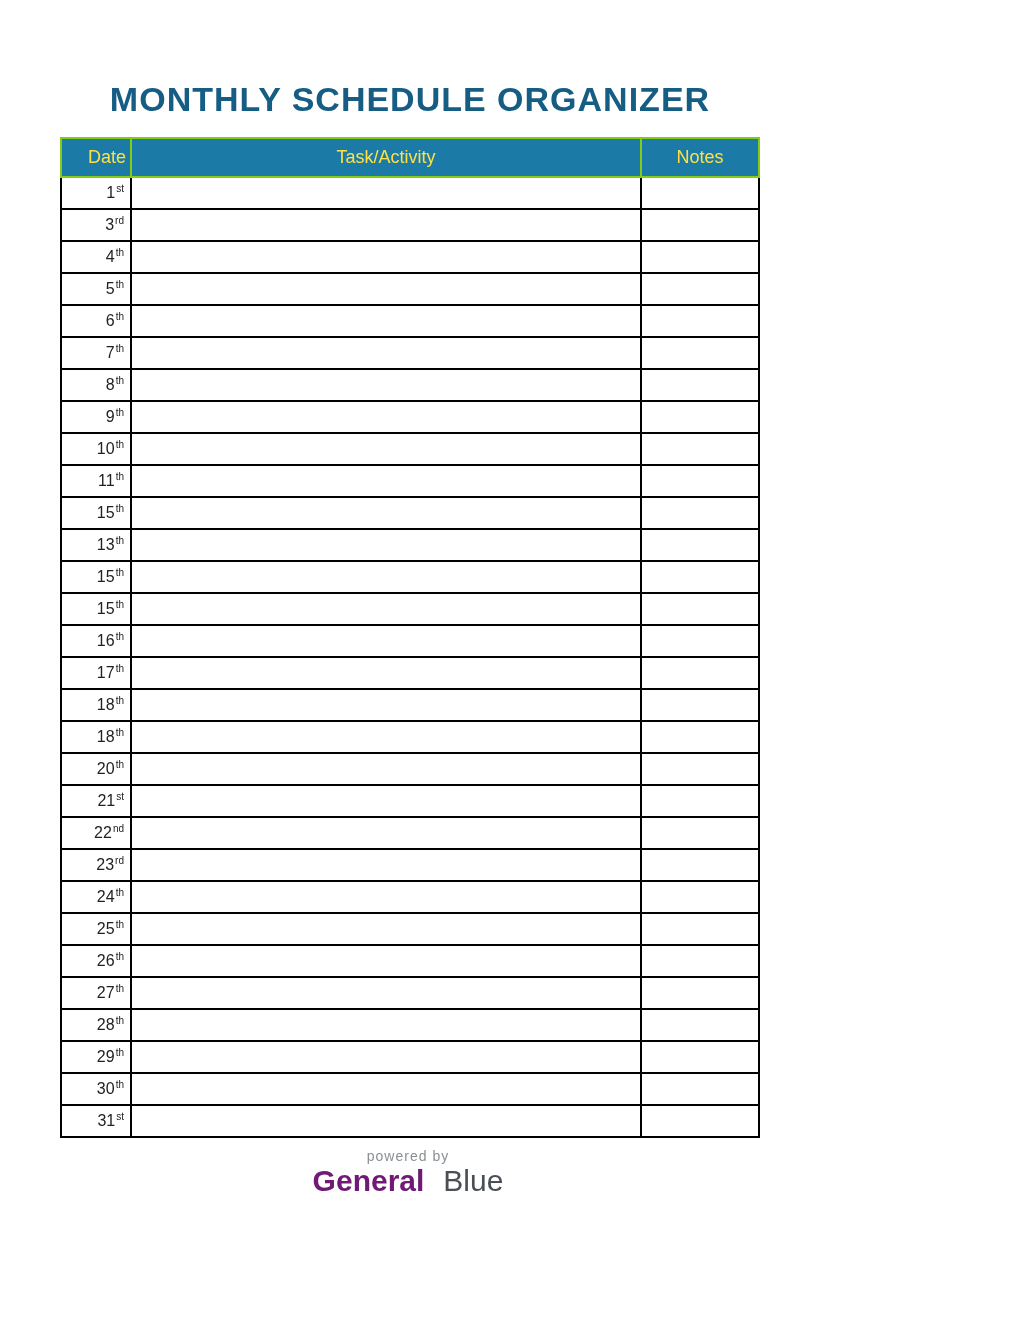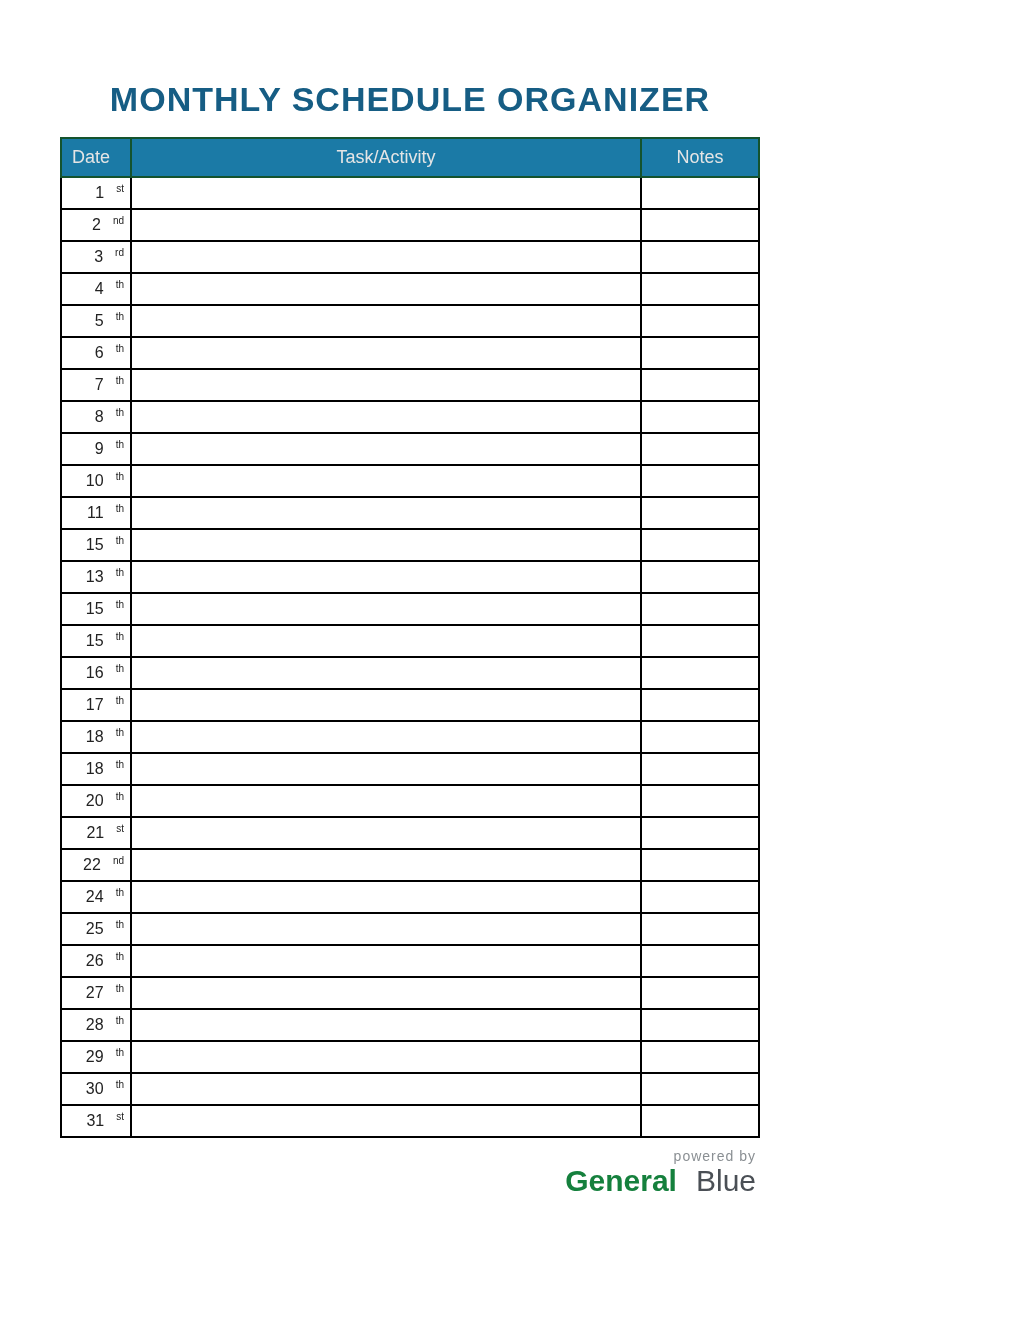--- a/index.html
+++ b/index.html
@@ -23,67 +23,67 @@
     margin-bottom: 18px;
   }
   table.schedule {
     width: 100%;
     border-collapse: collapse;
     border: 2px solid #000;
     table-layout: fixed;
   }
   table.schedule thead th {
     background: #1b7aa6;
-    color: #e5e5e5;
+    color: #fde047;
     font-weight: 400;
     font-size: 18px;
-    padding: 8px 10px;
-    border: 2px solid #14532d;
+    padding: 8px 26px;
+    border: 2px solid #84cc16;
     text-align: center;
   }
   table.schedule thead th.date-h { text-align: left; }
   table.schedule td {
     border: 2px solid #000;
     height: 30px;
     padding: 0 6px;
     font-size: 16px;
     color: #222;
     background: #fff;
   }
   table.schedule td.date-cell {
     text-align: right;
     border-right: 2px solid #000;
     white-space: nowrap;
   }
   table.schedule td.date-cell sup {
     font-size: 10px;
     vertical-align: super;
-    margin-left: 12px;
+    margin-left: 1px;
   }
   col.c-date  { width: 70px; }
   col.c-task  { width: 510px; }
   col.c-notes { width: auto; }
 
   .footer {
     margin-top: 10px;
-    text-align: right;
+    text-align: center;
     padding-right: 4px;
   }
   .powered {
     font-size: 14px;
     color: #8a8f93;
     letter-spacing: 1px;
   }
   .brand {
     font-size: 30px;
     font-weight: 400;
     line-height: 1;
     margin-top: 2px;
   }
-  .brand .g1 { color: #15803d; font-weight: 600; }
+  .brand .g1 { color: #701a75; font-weight: 600; }
   .brand .g2 { color: #4a4f55; font-weight: 400; margin-left: 19px; }
 </style>
 </head>
 <body>
 
 <div class="page">
 
   <div class="title">MONTHLY SCHEDULE ORGANIZER</div>
 
   <table class="schedule">
@@ -99,25 +99,20 @@
         <th>Notes</th>
       </tr>
     </thead>
     <tbody id="schedule-body">
         <tr>
           <td class="date-cell"><span>1</span><sup>st</sup></td>
           <td></td>
           <td></td>
         </tr>
         <tr>
-          <td class="date-cell"><span>2</span><sup>nd</sup></td>
-          <td></td>
-          <td></td>
-        </tr>
-        <tr>
           <td class="date-cell"><span>3</span><sup>rd</sup></td>
           <td></td>
           <td></td>
         </tr>
         <tr>
           <td class="date-cell"><span>4</span><sup>th</sup></td>
           <td></td>
           <td></td>
         </tr>
         <tr>
@@ -200,20 +195,25 @@
           <td></td>
           <td></td>
         </tr>
         <tr>
           <td class="date-cell"><span>21</span><sup>st</sup></td>
           <td></td>
           <td></td>
         </tr>
         <tr>
           <td class="date-cell"><span>22</span><sup>nd</sup></td>
+          <td></td>
+          <td></td>
+        </tr>
+        <tr>
+          <td class="date-cell"><span>23</span><sup>rd</sup></td>
           <td></td>
           <td></td>
         </tr>
         <tr>
           <td class="date-cell"><span>24</span><sup>th</sup></td>
           <td></td>
           <td></td>
         </tr>
         <tr>
           <td class="date-cell"><span>25</span><sup>th</sup></td>

